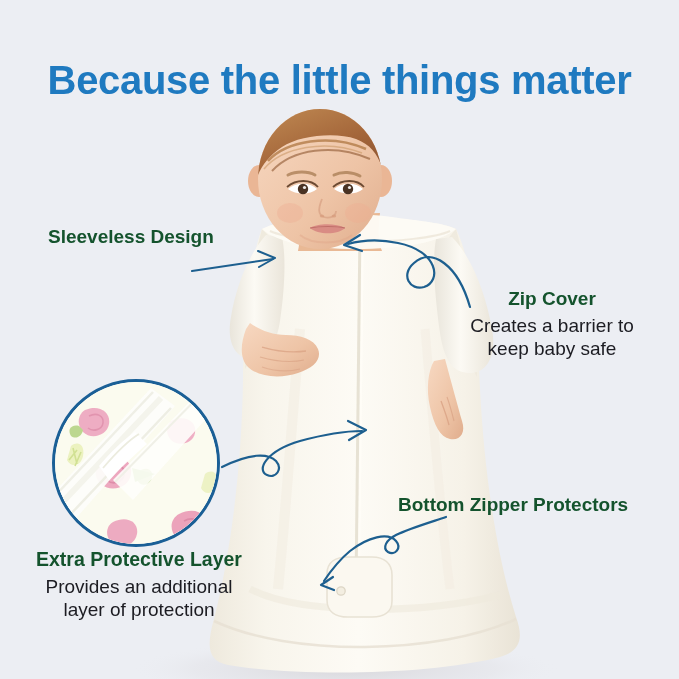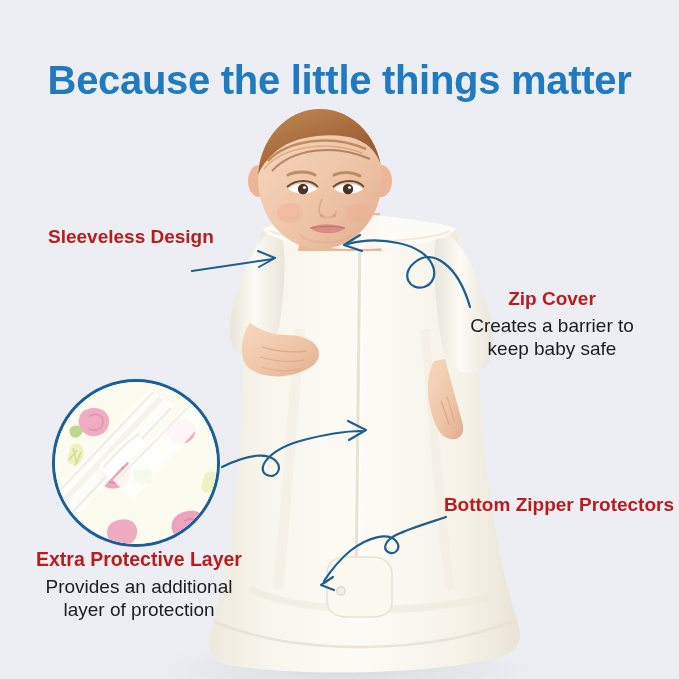--- a/index.html
+++ b/index.html
@@ -38,42 +38,42 @@
     left: 0; top: 0;
     width: 679px; height: 679px;
   }
 
   
   .callout { position: absolute; }
   .callout .head {
     font-size: 19px;
     line-height: 24px;
     font-weight: bold;
-    color: #b91c1c;
+    color: #14532d;
     white-space: nowrap;
   }
   .callout .body {
     font-size: 19px;
     line-height: 23px;
     color: #1c1c22;
     white-space: pre-line;
   }
 
   #c-sleeveless { left: 26px;  top: 196px; width: 240px; text-align: center; }
   #c-sleeveless .head { text-align: left; padding-left: 22px; }
   #c-sleeveless .body { margin-top: 3px; }
 
   #c-zip { left: 430px; top: 258px; width: 244px; text-align: center; }
   #c-zip .head { margin-bottom: 3px; }
 
   #c-extra { left: 8px; top: 518px; width: 262px; text-align: center; }
   #c-extra .head { font-size: 19.5px; }
   #c-extra .body { margin-top: 4px; }
 
-  #c-bottom { left: 398px; top: 464px; width: 276px; text-align: right; }
+  #c-bottom { left: 398px; top: 464px; width: 276px; text-align: left; }
   #c-bottom .head { margin-bottom: 2px; }
 
   
   #inset {
     position: absolute;
     left: 52px; top: 350px;
     width: 168px; height: 168px;
     border-radius: 50%;
     border: 3px solid #1a5f96;
     overflow: hidden;

